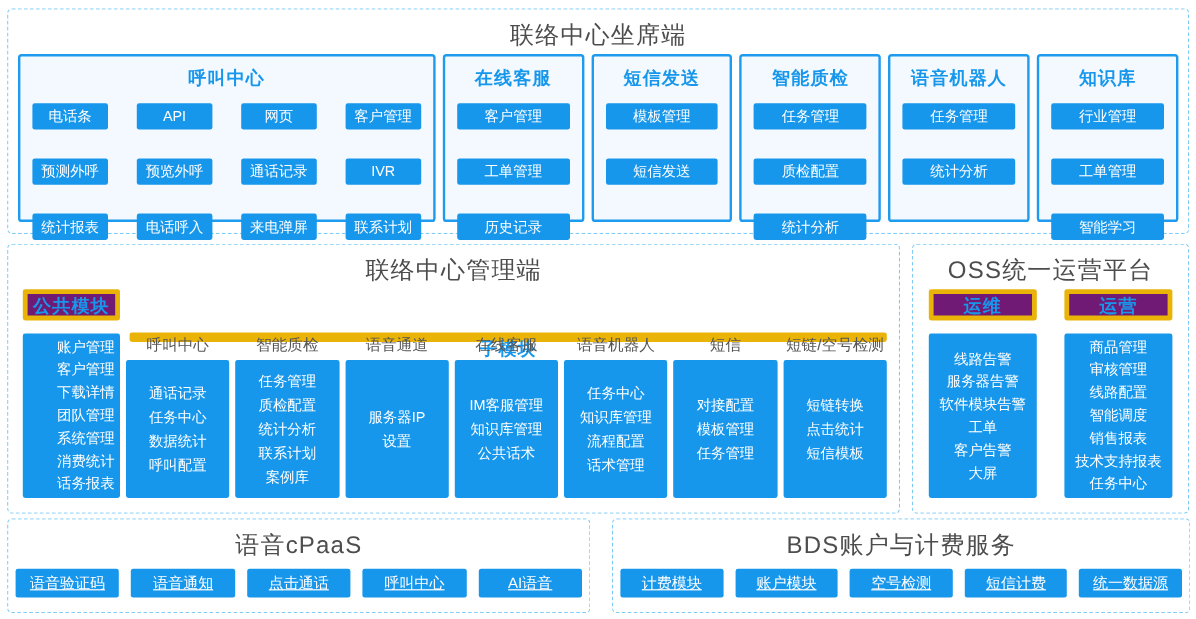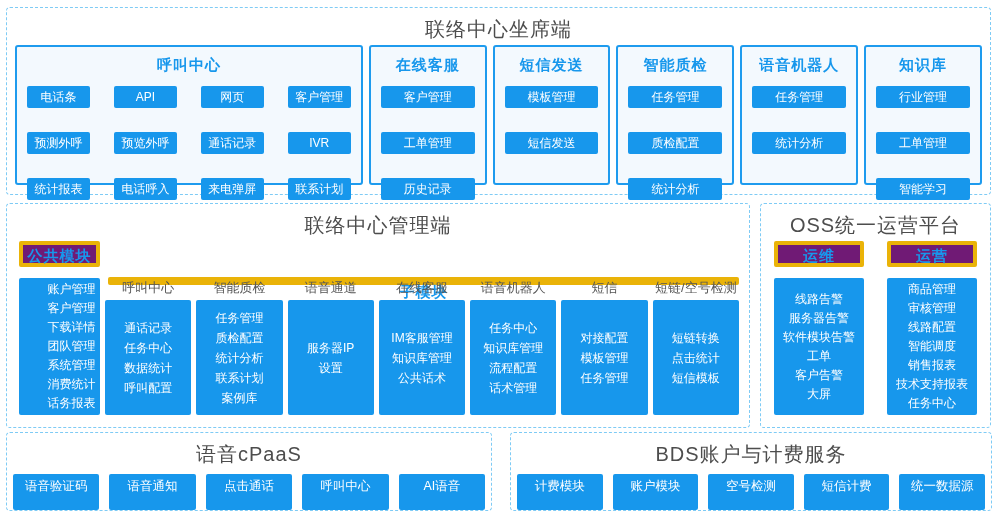--- a/index.html
+++ b/index.html
@@ -59,21 +59,21 @@
   .oss{left:760px;top:203px;width:231px;height:225px;}
   .oss-cols{display:flex;justify-content:space-between;margin:7px 13px 0;font-family:Liberation Serif, serif;}
   .oss-col{width:90px;display:flex;flex-direction:column;}
   .oss-col .hdr-box{height:26px;}
   .oss-col .panel{margin-top:11px;height:137px;}
   .oss-col .panel-line{line-height:19px;}
   
   .cpaas{left:6px;top:432px;width:486px;height:79px;}
   .bds{left:510px;top:432px;width:482px;height:79px;}
   .btn-row{display:flex;gap:10px;margin:11px 6px 0;}
-  .btn-row .chip{flex:1;height:36px;line-height:24px;font-size:12.5px;}
+  .btn-row .chip{flex:1;height:24px;line-height:24px;font-size:12.5px;text-decoration:underline;}
 </style>
 </head>
 <body>
 
 <section class="box top">
   <div class="sec-title">联络中心坐席端</div>
   <div class="groups" id="agent-groups">
       <div class="group wide">
         <div class="group-title">呼叫中心</div>
         <div class="chip-grid">

